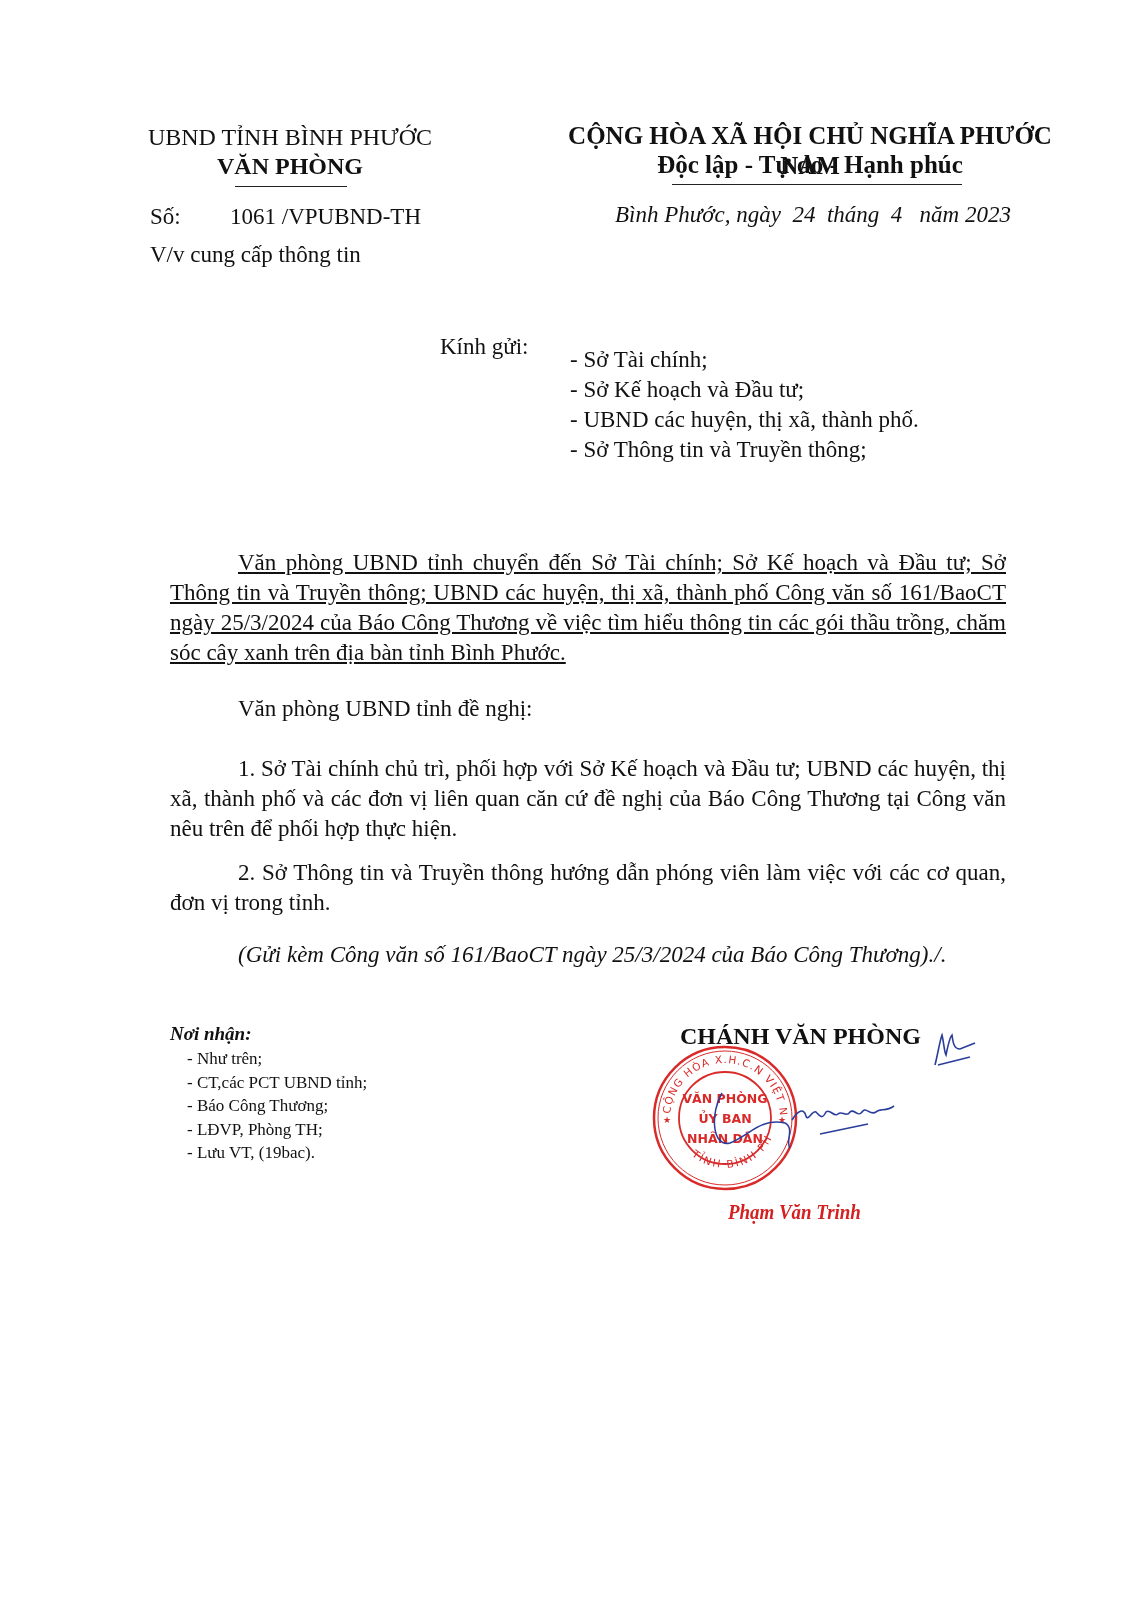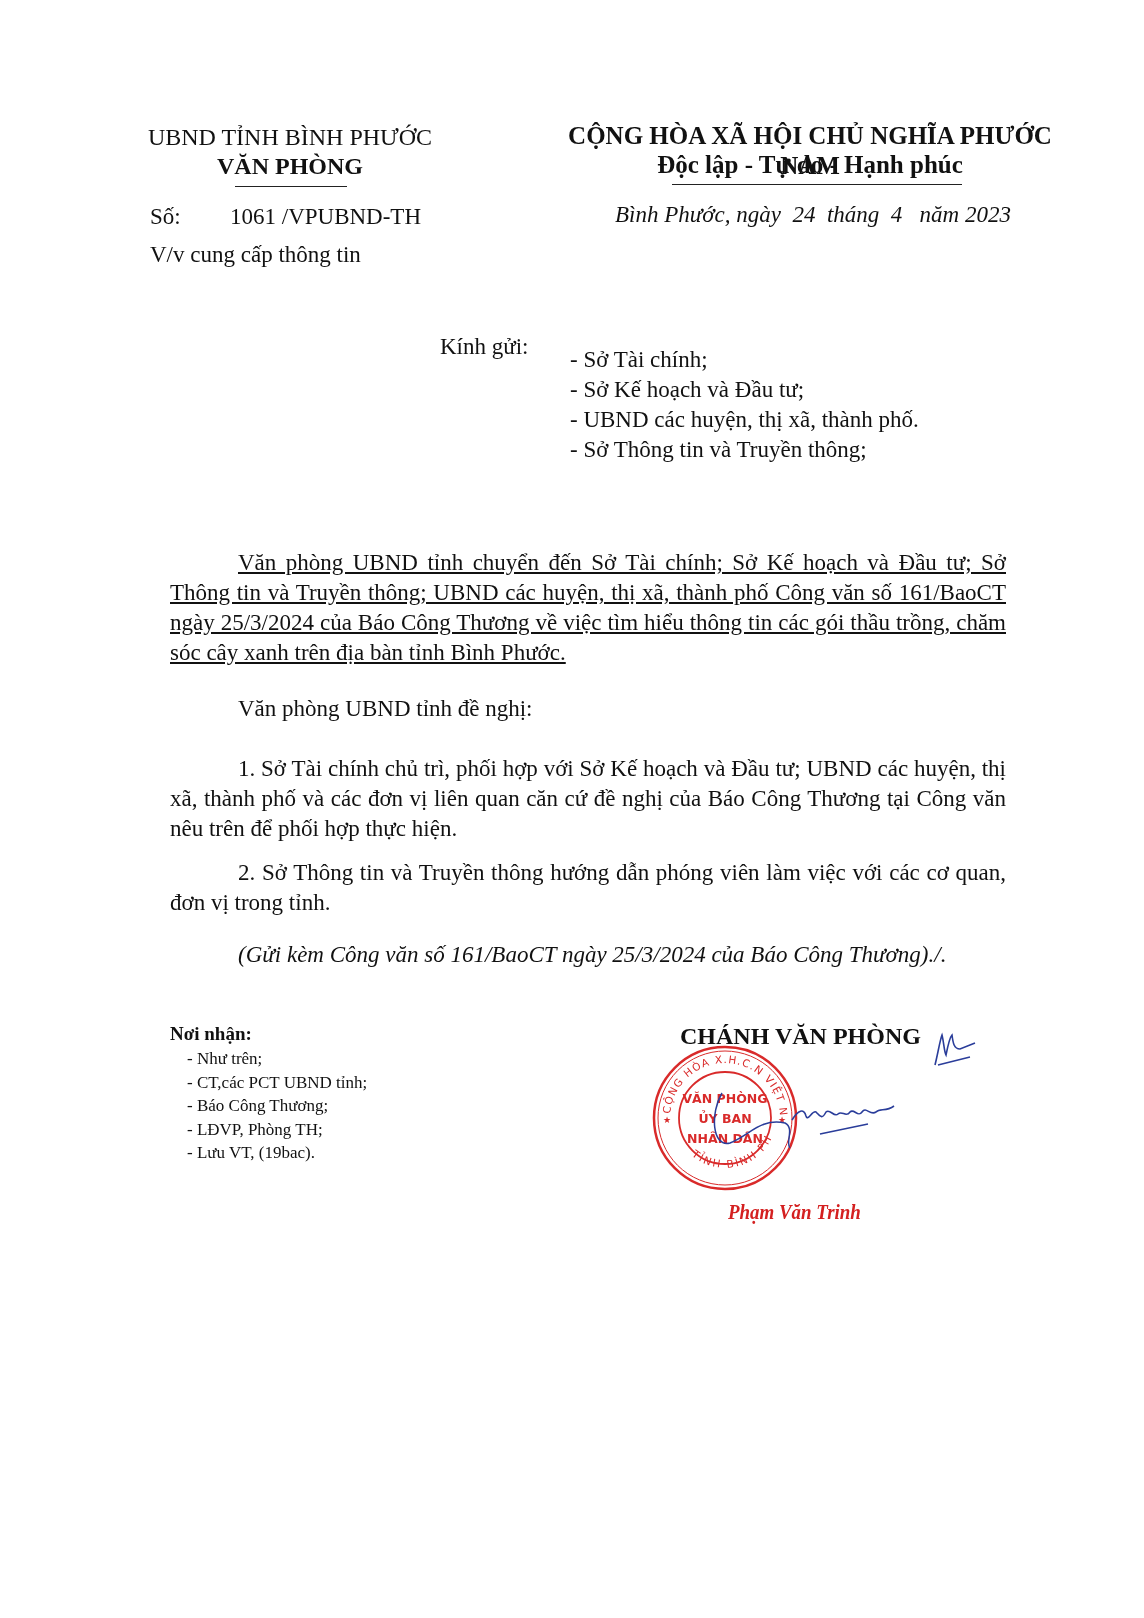--- a/index.html
+++ b/index.html
@@ -69,21 +69,21 @@
     .body-text p { margin: 0; text-indent: 68px; }
     .para-1 { top: 548px; text-decoration: underline; }
     .para-2 { top: 694px; }
     .para-3 { top: 746px; margin-top: 8px; }
     .para-4 { top: 858px; }
     .para-5 { top: 940px; font-style: italic; }
 
     
     .noi-nhan-title {
       left: 170px; top: 1022px; font-size: 19px; font-weight: bold;
-      line-height: 24px;
+      font-style: italic; line-height: 24px;
     }
     .noi-nhan-list {
       left: 187px; top: 1047px; margin: 0; padding: 0; list-style: none;
       font-size: 17px; line-height: 23.6px;
     }
 
     
     .sign-title {
       left: 680px; top: 1021px; font-size: 24px; font-weight: bold; line-height: 30px;
     }

